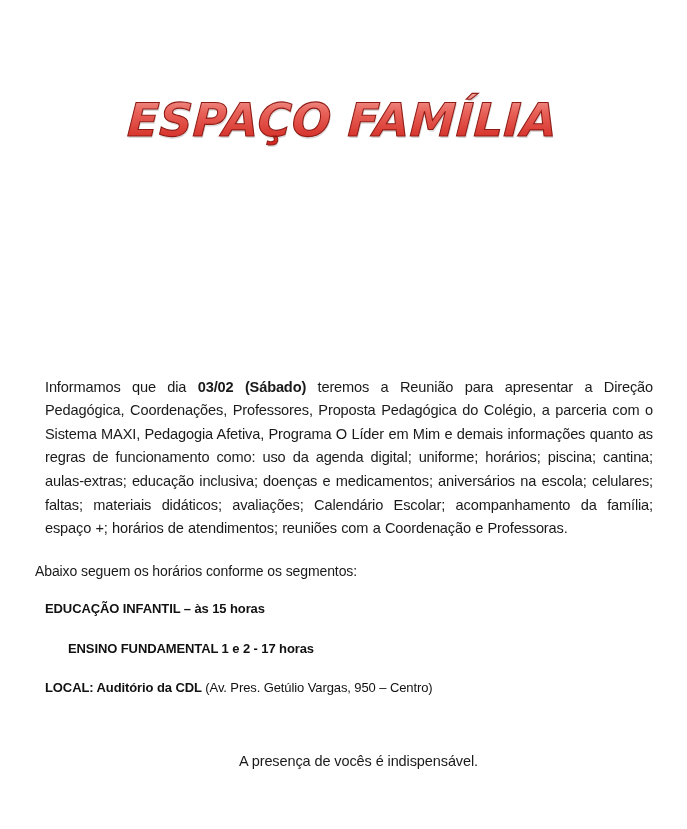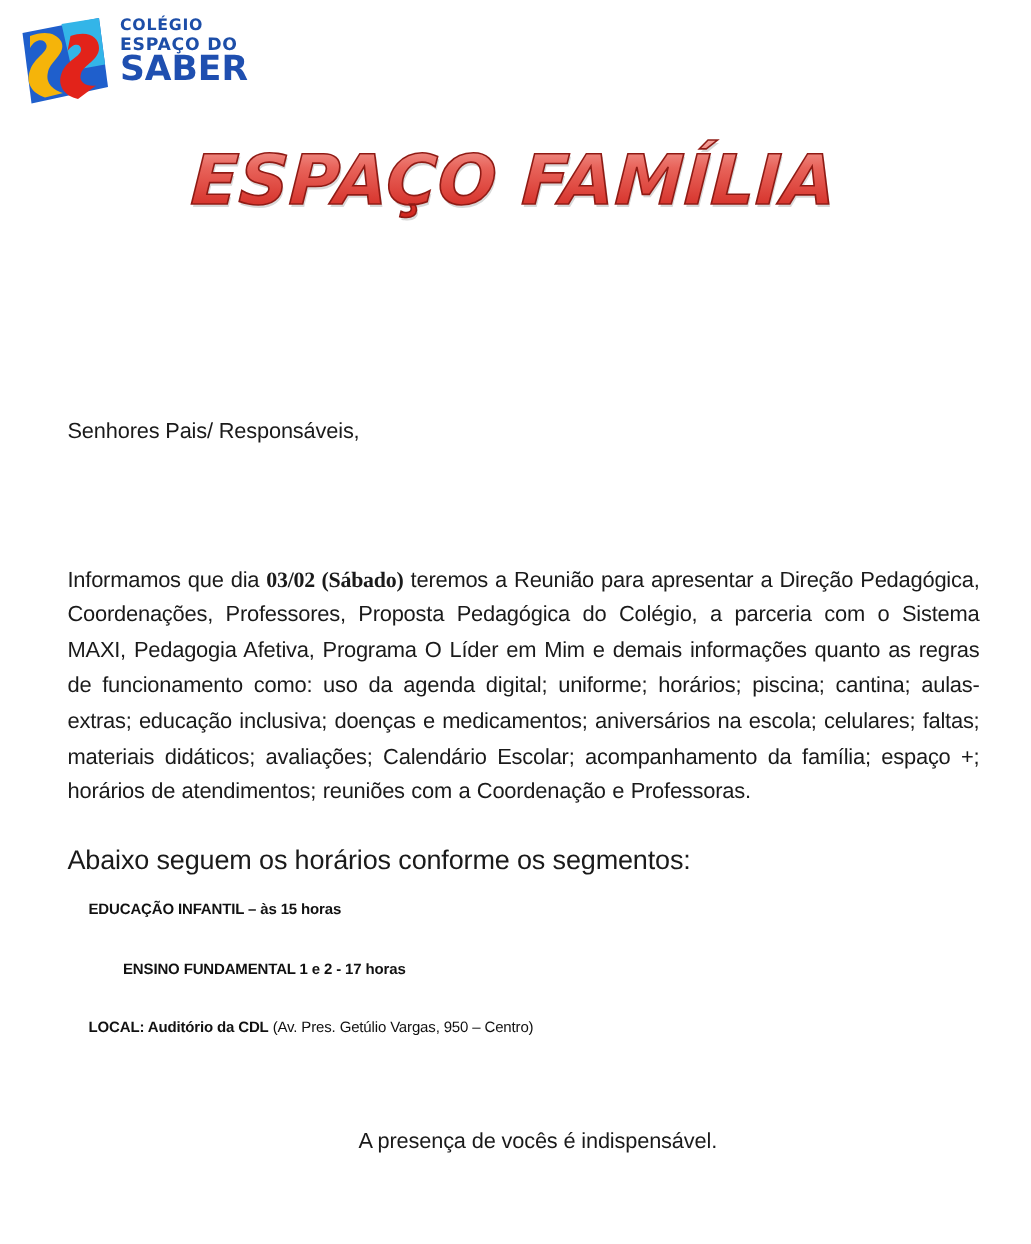--- a/index.html
+++ b/index.html
@@ -116,37 +116,37 @@
     width: 608px;
     text-align: justify;
     text-justify: inter-word;
     font-family: "Liberation Sans", sans-serif;
     font-size: 14.6px;
     line-height: 23.6px;
     letter-spacing: -.15px;
     color: #1a1a1a;
     word-spacing: .4px;
   }
-  .body-par b { font-weight: bold; font-family: Liberation Serif, serif; }
+  .body-par b { font-weight: bold; }
 
   
   .lead-line {
     position: absolute;
     top: 563px;
-    left: 45px;
-    font-family: "Liberation Sans", sans-serif;
-    font-size: 18px;
+    left: 35px;
+    font-family: "Liberation Sans", sans-serif;
+    font-size: 14px;
     letter-spacing: -.1px;
     color: #1a1a1a;
   }
   .seg {
     position: absolute;
-    left: 59px;
-    font-family: "Liberation Sans", sans-serif;
-    font-size: 10px;
+    left: 45px;
+    font-family: "Liberation Sans", sans-serif;
+    font-size: 13px;
     letter-spacing: -.1px;
     color: #111111;
   }
   .seg-1 { top: 601px; font-weight: bold; }
   .seg-2 { top: 641px; font-weight: bold; margin-left: 23px; }
   .seg-3 { top: 680px; }
   .seg-3 .local-label { font-weight: bold; }
   .seg-3 .local-addr  { font-weight: normal; }
 
   
@@ -162,62 +162,38 @@
     font-size: 14.5px;
     letter-spacing: -.1px;
     color: #1a1a1a;
   }
 </style>
 </head>
 <body>
 
 <div class="page">
 
-  <div class="letterhead">
-
-    <div class="logo-mark">
-      <svg width="68" height="62" viewBox="0 0 68 62" xmlns="http://www.w3.org/2000/svg">
-
-        <polygon points="7,12 58,2 64,48 13,59" fill="#1f5fcc"></polygon>
-
-        <polygon points="33,6 58,2 62,33 40,37" fill="#33b5e8"></polygon>
-
-        <path d="M12,14 C22,10 30,12 33,18 C36,26 26,30 24,38 C22,46 28,50 34,52
-                 L22,55 C13,52 9,45 12,37 C15,28 24,25 23,20 C22,16 16,15 12,22 Z" fill="#f5b40a"></path>
-
-        <path d="M39,14 C50,10 58,14 58,22 C58,30 48,33 46,39 C44,45 50,48 56,47
-                 L44,56 C35,54 30,47 33,39 C36,30 46,28 46,23 C46,19 41,18 37,24 Z" fill="#e2231a"></path>
-      </svg>
-    </div>
-
-    <div class="logo-words">
-      <div class="logo-line1">COLÉGIO</div>
-      <div class="logo-line2">ESPAÇO DO</div>
-      <div class="logo-line3">SABER</div>
-    </div>
-  </div>
 
   <div class="title-wrap">
     <svg width="420" height="62" viewBox="0 0 420 62" xmlns="http://www.w3.org/2000/svg">
       <defs>
         <linearGradient id="titleGrad" x1="0" y1="0" x2="0" y2="1">
           <stop offset="0%" stop-color="#f3a49d"></stop>
           <stop offset="35%" stop-color="#e8635a"></stop>
           <stop offset="100%" stop-color="#cf2019"></stop>
         </linearGradient>
       </defs>
 
       <text id="title-shadow" x="211" y="46" text-anchor="middle" font-family="'DejaVu Sans', sans-serif" font-size="46" font-weight="bold" font-style="italic" fill="#b9b9b9" opacity=".55" transform="skewX(-3)" letter-spacing="0.5">ESPAÇO FAMÍLIA</text>
 
       <text id="title-main" x="210" y="44" text-anchor="middle" font-family="'DejaVu Sans', sans-serif" font-size="46" font-weight="bold" font-style="italic" fill="url(#titleGrad)" stroke="#8f1a14" stroke-width="1.1" transform="skewX(-3)" letter-spacing="0.5">ESPAÇO FAMÍLIA</text>
     </svg>
   </div>
 
 
-  <div class="salutation">Senhores Pais/ Responsáveis,</div>
 
   <p class="body-par"><span>Informamos que dia </span><b>03/02 (Sábado)</b><span> teremos a Reunião  para apresentar a Direção Pedagógica, Coordenações, Professores, Proposta Pedagógica do Colégio, a parceria com o Sistema MAXI, Pedagogia Afetiva,   Programa O Líder em Mim e demais informações quanto as regras de funcionamento como: uso da agenda digital; uniforme; horários; piscina; cantina; aulas-extras; educação inclusiva; doenças e medicamentos; aniversários na escola; celulares; faltas; materiais didáticos; avaliações; Calendário Escolar; acompanhamento da família; espaço +; horários de atendimentos; reuniões com a Coordenação e Professoras.</span></p>
 
   <div class="lead-line">Abaixo seguem os horários conforme os segmentos:</div>
 
   <div class="seg seg-1">EDUCAÇÃO INFANTIL – às 15 horas</div>
 
   <div class="seg seg-2">ENSINO FUNDAMENTAL 1 e 2 -  17 horas</div>
 
   <div class="seg seg-3"><span class="local-label">LOCAL: Auditório da CDL</span><span class="local-addr"> (Av. Pres. Getúlio Vargas, 950 – Centro)</span></div>

